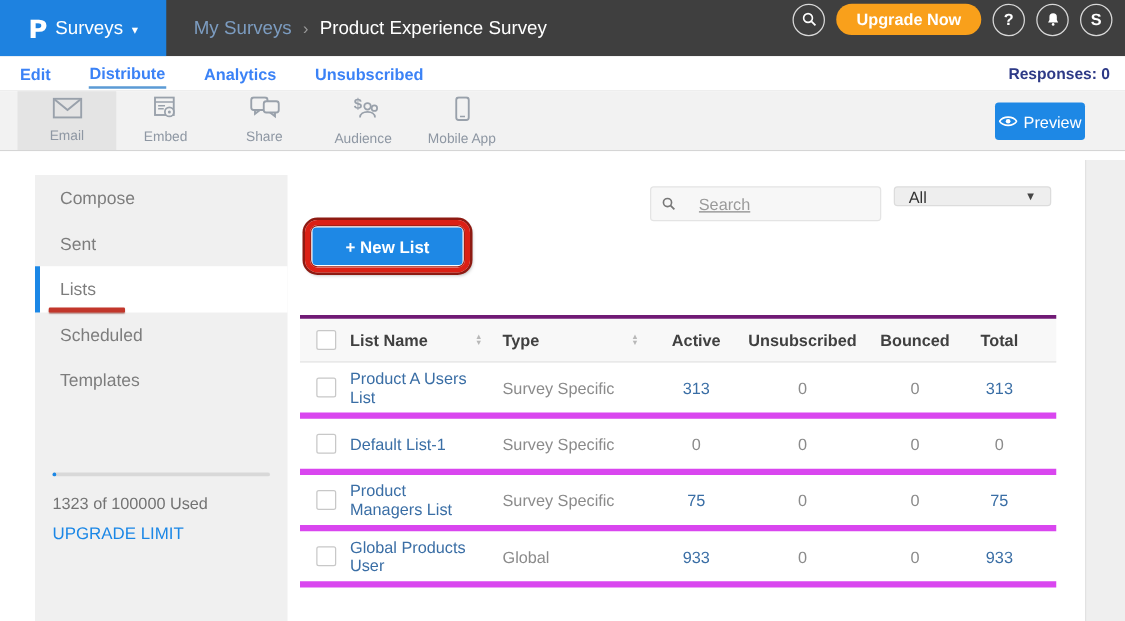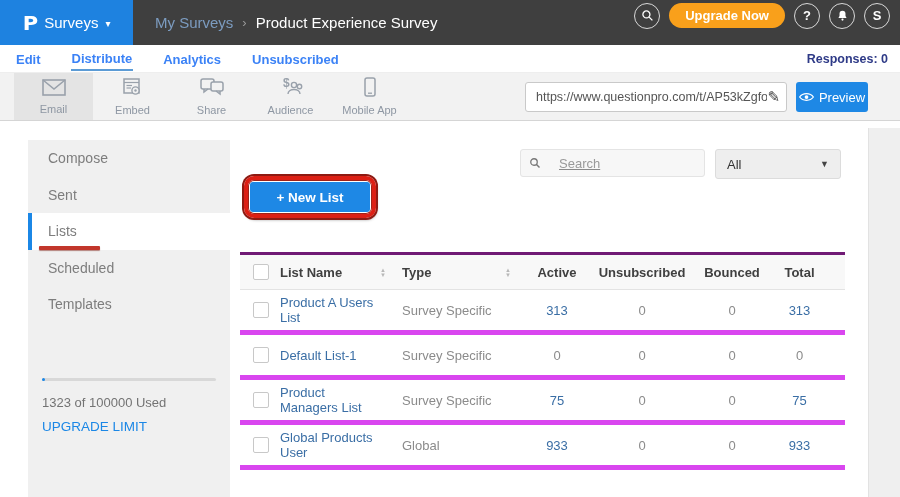--- a/index.html
+++ b/index.html
@@ -54,21 +54,21 @@
   .eu-usage { margin-top:14px; font-size:13px; color:#737373; }
   .eu-upgrade { display:inline-block; margin-top:9px; font-size:13.5px; color:#1b87e6; text-decoration:none; cursor:pointer; }
 
   
   .main { position:absolute; left:240px; top:0; width:605px; bottom:0; }
   .ann-ring { position:absolute; left:4px; top:55px; border:4px solid #dc2015; border-radius:10px; box-shadow:0 0 0 2px #8e1a12, inset 0 0 0 1px #a02218, 1px 2px 3px rgba(0,0,0,.35); padding:2px; }
   .new-list-btn { width:120px; height:30px; border:none; border-radius:3px; background:#1e88e5; color:#fff; font-size:13.5px; font-weight:bold; cursor:pointer; font-family:inherit; }
   .search-box { position:absolute; left:280px; top:28px; width:185px; height:28px; background:#f7f7f7; border:1px solid #e4e4e4; border-radius:3px; display:flex; align-items:center; padding:0 8px; gap:18px; color:#8a8a8a;text-decoration:underline; }
   .search-box input { flex:1; border:none; outline:none; background:transparent; font-size:13px; color:#555; font-family:inherit; min-width:0; }
   .search-box input::placeholder { color:#9a9a9a; }
-  .filter-dd { position:absolute; left:475px; top:28px; width:126px; height:30px; background:#eeeeee; border:1px solid #dcdcdc; border-radius:3px; display:flex; align-items:center; padding:0 11px; font-size:13px; color:#333; cursor:pointer; }
+  .filter-dd { position:absolute; left:475px; top:28px; width:126px; height:16px; background:#eeeeee; border:1px solid #dcdcdc; border-radius:3px; display:flex; align-items:center; padding:0 11px; font-size:13px; color:#333; cursor:pointer; }
   .filter-dd .caret { margin-left:auto; font-size:9px; color:#444; }
 
   
   .list-table { position:absolute; left:0; top:131px; width:605px; font-size:13px; }
   .trow { display:flex; align-items:center; height:45px; border-bottom:5px solid #d946ef; }
   .thead { height:38px; background:#f8f8f8; border-top:3px solid #701a75; border-bottom:1px solid #e3e3e3; font-weight:bold; color:#404040; }
   .col-cb { width:40px; padding-left:13px; flex:none; }
   .col-name { width:100px; flex:none; }
   .col-sort { width:22px; flex:none; }
   .col-type { width:103px; flex:none; }
@@ -172,24 +172,20 @@
   <div class="channel">
     <span>
       <svg width="12" height="20" viewBox="0 0 12 20">
           <rect x="1" y="1" width="10" height="18" rx="2" fill="none" stroke="#99a1ab" stroke-width="1.5"></rect>
           <line x1="4" y1="16.2" x2="8" y2="16.2" stroke="#99a1ab" stroke-width="1.3"></line>
         </svg>
     </span>
     <span class="ch-label">Mobile App</span>
   </div>
   <div class="toolbar-right">
-    <div class="url-wrap">
-      <input value="https://www.questionpro.com/t/AP53kZgfo" style="">
-      <span class="pencil">✎</span>
-    </div>
     <button class="preview-btn">
       <svg width="15" height="10" viewBox="0 0 24 16">
           <path d="M1 8 C6 1 18 1 23 8 C18 15 6 15 1 8 z" fill="none" stroke="#fff" stroke-width="2"></path>
           <circle cx="12" cy="8" r="3" fill="#fff"></circle>
         </svg>
       <span>Preview</span>
     </button>
   </div>
 </div>
 

